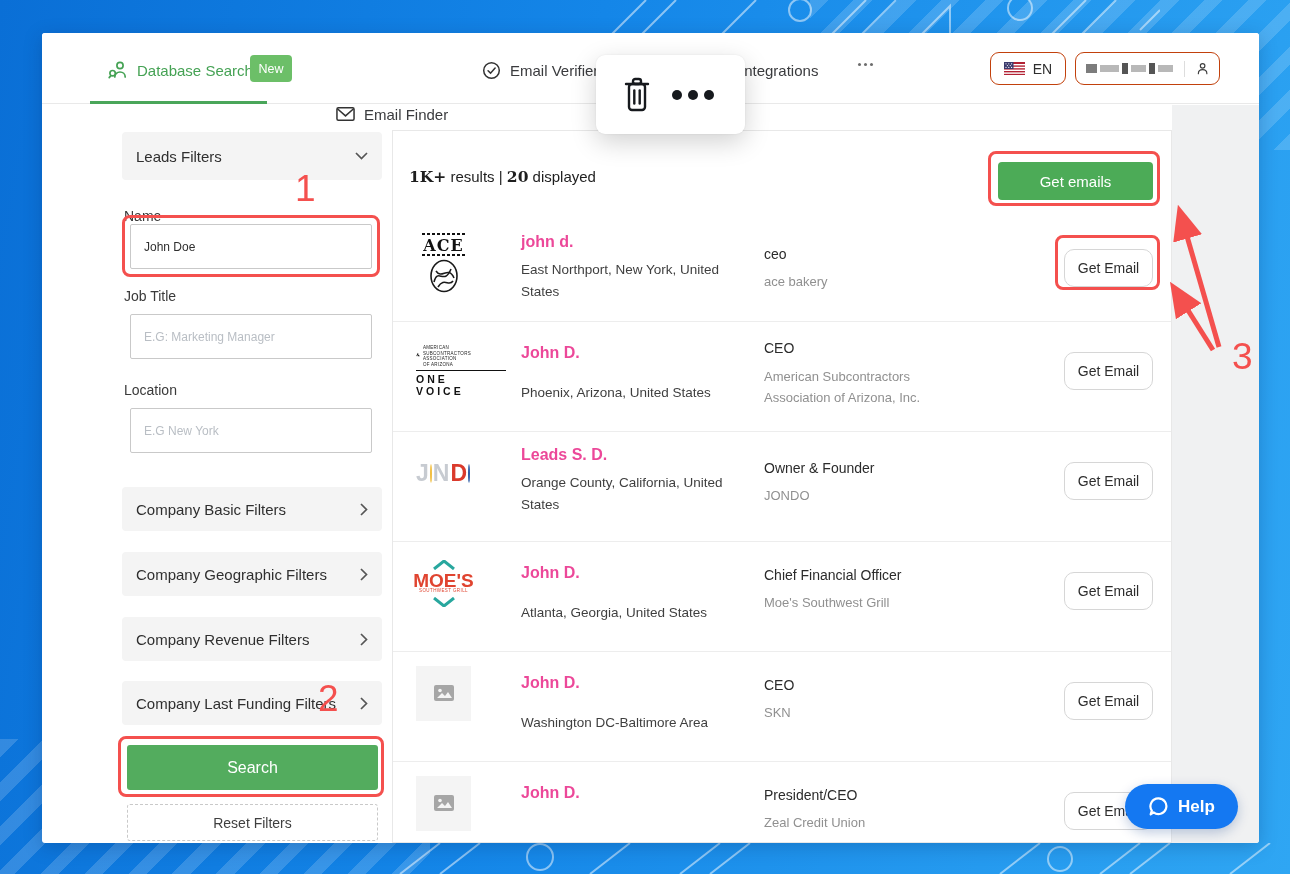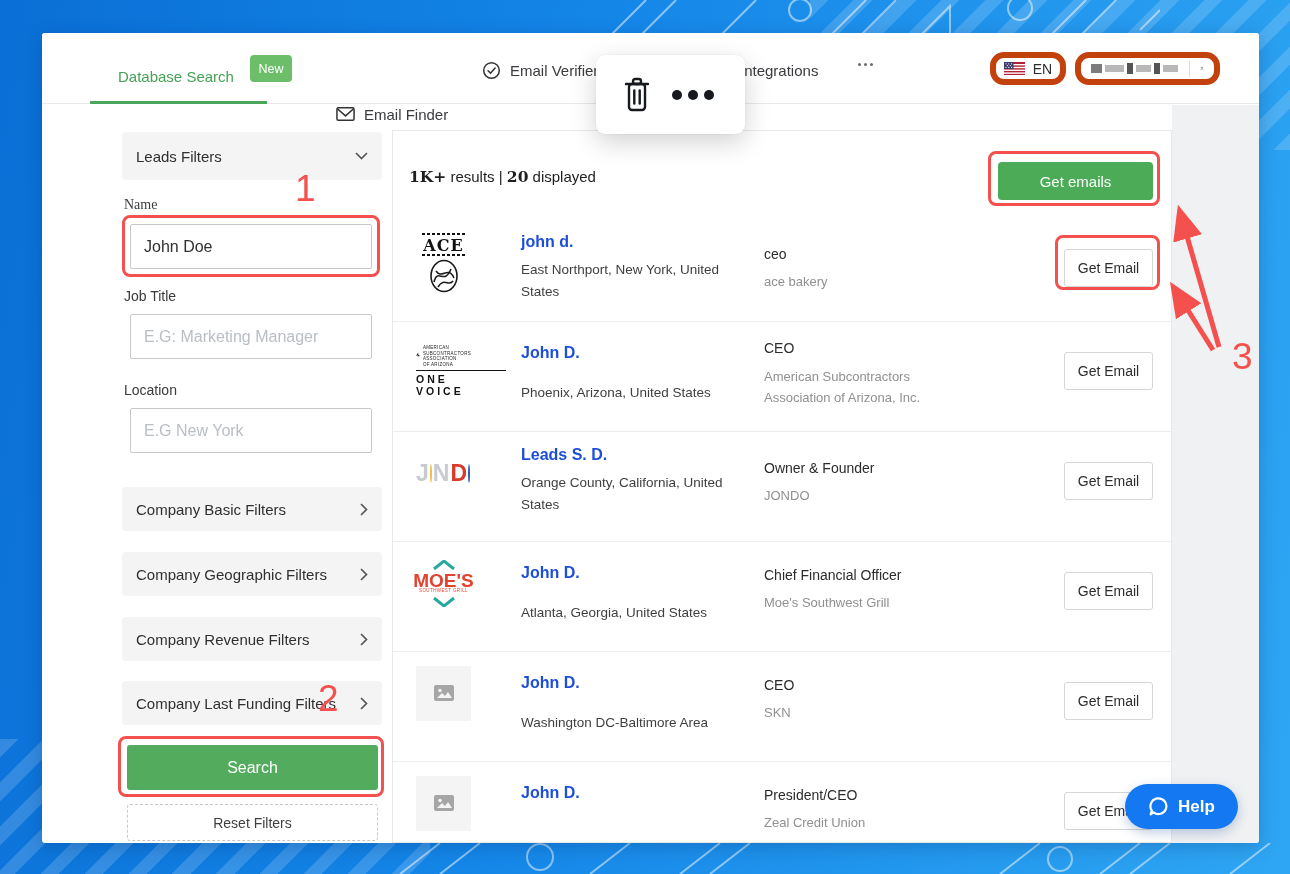--- a/index.html
+++ b/index.html
@@ -22,56 +22,56 @@
   .app-card { position:absolute; left:42px; top:33px; width:1217px; height:810px; background:#fff; border-radius:3px; box-shadow:0 4px 18px rgba(3,40,90,.25); z-index:1; overflow:hidden; }
 
   
   .hdr { position:absolute; left:0; top:0; width:100%; height:71px; background:#fff; border-bottom:1px solid #e9e9e9; z-index:2; }
   .nav-item { position:absolute; top:26px; height:22px; display:flex; align-items:center; gap:9px; font-size:15px; color:#3a3b3e; cursor:pointer; white-space:nowrap; }
   .nav-item.active { color:#45a254; }
   .nav-underline { position:absolute; left:48px; top:68px; width:177px; height:3px; background:#4aa65a; }
   .badge-new { position:absolute; left:208px; top:22px; width:42px; height:27px; background:#6cbf68; color:#fff; font-size:12.5px; border-radius:4px; display:flex; align-items:center; justify-content:center; }
   .nav-dots { position:absolute; left:816px; top:30px; display:flex; gap:3px; cursor:pointer; }
   .nav-dots i { width:3px; height:3px; border-radius:50%; background:#6d6d6d; }
-  .lang-box, .acct-box { position:absolute; top:19px; height:33px; border:6px solid #c2410c; border-radius:14px; background:#fff; display:flex; align-items:center; cursor:pointer; }
+  .lang-box, .acct-box { position:absolute; top:19px; height:33px; border:1px solid #c2410c; border-radius:9px; background:#fff; display:flex; align-items:center; cursor:pointer; }
   .lang-box { left:948px; width:76px; justify-content:center; gap:8px; font-size:14px; color:#2e2e2e; }
   .acct-box { left:1033px; width:145px; padding:0 10px; gap:5px; }
   .redact { display:flex; align-items:center; gap:3px; flex:1; }
   .redact i { display:block; }
   .acct-sep { width:1px; height:16px; background:#ddd; margin:0 6px; }
 
   
   .popup { position:absolute; left:554px; top:22px; width:149px; height:79px; background:#fff; border-radius:9px; box-shadow:0 8px 26px rgba(0,0,0,.18), 0 0 2px rgba(0,0,0,.08); z-index:30; display:flex; align-items:center; }
   .popup .trash { margin-left:24px; cursor:pointer; }
   .popup .more { margin-left:18px; display:flex; gap:6px; cursor:pointer; }
   .popup .more i { width:10px; height:10px; border-radius:50%; background:#16191d; }
 
   
   .collapse-box { position:absolute; left:80px; width:260px; background:#f4f4f4; border-radius:4px; display:flex; align-items:center; justify-content:space-between; padding:0 14px; font-size:15px; color:#2f2f2f; cursor:pointer; }
   .fld-label { position:absolute; left:82px; font-size:14px; color:#3a3a3a; }
-  .inp { position:absolute; left:88px; width:242px; height:45px; border:1px solid #c9c9c9; border-radius:2px; padding:0 13px; font-size:16px; color:#2f2f2f; font-family:"Liberation Sans",sans-serif; background:#fff; outline:none; }
+  .inp { position:absolute; left:88px; width:242px; height:45px; border:1px solid #c9c9c9; border-radius:2px; padding:0 13px; font-size:12px; color:#2f2f2f; font-family:"Liberation Sans",sans-serif; background:#fff; outline:none; }
   .inp::placeholder { color:#b9bec4; }
   .btn-search { position:absolute; left:85px; top:712px; width:251px; height:45px; background:#53ac5e; border:none; border-radius:3px; color:#fff; font-size:16px; font-family:"Liberation Sans",sans-serif; cursor:pointer; }
   .btn-reset { position:absolute; left:85px; top:771px; width:251px; height:37px; background:#fff; border:1px dashed #c9c9c9; border-radius:3px; color:#3f3f3f; font-size:14px; font-family:"Liberation Sans",sans-serif; cursor:pointer; }
 
   
   .gray-strip { position:absolute; left:1130px; top:72px; width:87px; height:738px; background:#f0f1f2; }
   .panel { position:absolute; left:350px; top:97px; width:780px; height:713px; background:#fff; border:1px solid #e8e8e8; overflow:hidden; z-index:1; }
   .count-line { position:absolute; left:16px; top:36px; font-size:15px; color:#1e1e1e; }
   .num-serif { font-family:"DejaVu Serif",serif; font-weight:700; font-size:15.5px; }
   .btn-get-emails { position:absolute; left:605px; top:31px; width:155px; height:38px; background:#4cab57; border:none; border-radius:4px; color:#fff; font-size:15px; font-family:"Liberation Sans",sans-serif; cursor:pointer; }
   .row { position:absolute; left:0; width:100%; height:110px; border-bottom:1px solid #ededed; }
   .row .logo { position:absolute; left:23px; top:14px; width:55px; }
-  .row .nm { position:absolute; left:128px; top:22px; font-size:16px; font-weight:600; color:#1d4ed8; }
+  .row .nm { position:absolute; left:128px; top:22px; font-size:16px; font-weight:600; color:#ec4899; }
   .row .loc { position:absolute; left:128px; top:60px; width:212px; font-size:13.5px; color:#3f3f3f; line-height:22px; }
   .row .ttl { position:absolute; left:371px; top:25px; font-size:14px; color:#2b2b2b; }
   .row .co { position:absolute; left:371px; top:50px; width:205px; font-size:13px; color:#909090; line-height:21px; }
   .row.tall-loc .nm { top:14px; } .row.tall-loc .loc { top:40px; }
   .row.tall-co .ttl { top:18px; } .row.tall-co .co { top:44px; }
-  .btn-get-email { position:absolute; left:671px; top:30px; width:89px; height:38px; background:#fff; border:1px solid #d6d6d6; border-radius:3px; font-size:14px; color:#2d2d2d; font-family:"Liberation Sans",sans-serif; cursor:pointer; }
+  .btn-get-email { position:absolute; left:671px; top:30px; width:89px; height:38px; background:#fff; border:1px solid #d6d6d6; border-radius:10px; font-size:14px; color:#2d2d2d; font-family:"Liberation Sans",sans-serif; cursor:pointer; }
 
   
   .logo-ph { width:55px; height:55px; background:#f4f4f4; display:flex; align-items:center; justify-content:center; }
   .logo-ace { width:52px; text-align:center; }
   .ace-bar { height:2px; margin:0 6px 2px; background:repeating-linear-gradient(90deg,#111 0 3px,#fff 3px 5px); }
   .ace-text { font-family:"DejaVu Serif",serif; font-weight:700; font-size:16px; color:#111; letter-spacing:1px; line-height:17px; }
   .logo-asa { width:92px; }
   .asa-top { display:flex; gap:3px; align-items:flex-start; }
   .asa-lines { display:flex; flex-direction:column; gap:1px; padding-top:2px; }
   .asa-lines span { font-size:4.5px; line-height:4.5px; color:#222; letter-spacing:.3px; }
@@ -112,21 +112,21 @@
   <path d="M20 31 L60 0 M60 31 L100 0"></path>
   <circle cx="160" cy="14" r="13"></circle>
   <path d="M210 31 L250 0 M300 31 L340 0 M330 31 L370 0"></path>
   <circle cx="680" cy="16" r="12"></circle>
   <path d="M620 31 L660 0 M720 31 L760 0 M750 31 L790 0 M850 31 L890 0"></path>
 </svg>
 
 <div class="app-card">
 
   <header class="hdr">
-    <div class="nav-item active" style="left:76px;flex-direction:column;">
+    <div class="nav-item active" style="left:66px;">
       <svg width="20" height="20" viewBox="0 0 20 20">
         <g fill="none" stroke="#45a254" stroke-width="1.7" stroke-linecap="round">
           <circle cx="12" cy="5.5" r="3.1"></circle>
           <path d="M6.8 17 c0-3.2 2.4-5 5.2-5 s5.2 1.8 5.2 5"></path>
           <circle cx="4.6" cy="13.2" r="2.7"></circle>
           <line x1="2.8" y1="15.6" x2="1.2" y2="17.6"></line>
         </g>
       </svg>
       <span>Database Search</span>
     </div>
@@ -224,21 +224,21 @@
   </div>
 
   <aside>
     <div class="collapse-box" style="top:99px;height:48px;">
       <span>Leads Filters</span>
       <svg width="13" height="8" viewBox="0 0 13 8">
           <polyline points="1,1 6.5,6.5 12,1" fill="none" stroke="#555" stroke-width="1.7"></polyline>
         </svg>
     </div>
 
-    <div class="fld-label" style="top:164px;font-family:Liberation Serif, serif;">Name</div>
+    <div class="fld-label" style="top:175px;">Name</div>
     <input class="inp" style="top: 191px;" value="John Doe">
 
     <div class="fld-label" style="top:255px;">Job Title</div>
     <input class="inp" style="top: 281px;" placeholder="E.G: Marketing Manager">
 
     <div class="fld-label" style="top:349px;">Location</div>
     <input class="inp" style="top: 375px;" placeholder="E.G New York">
 
     <div class="collapse-box" style="top:454px;height:44px;">
       <span>Company Basic Filters</span>

